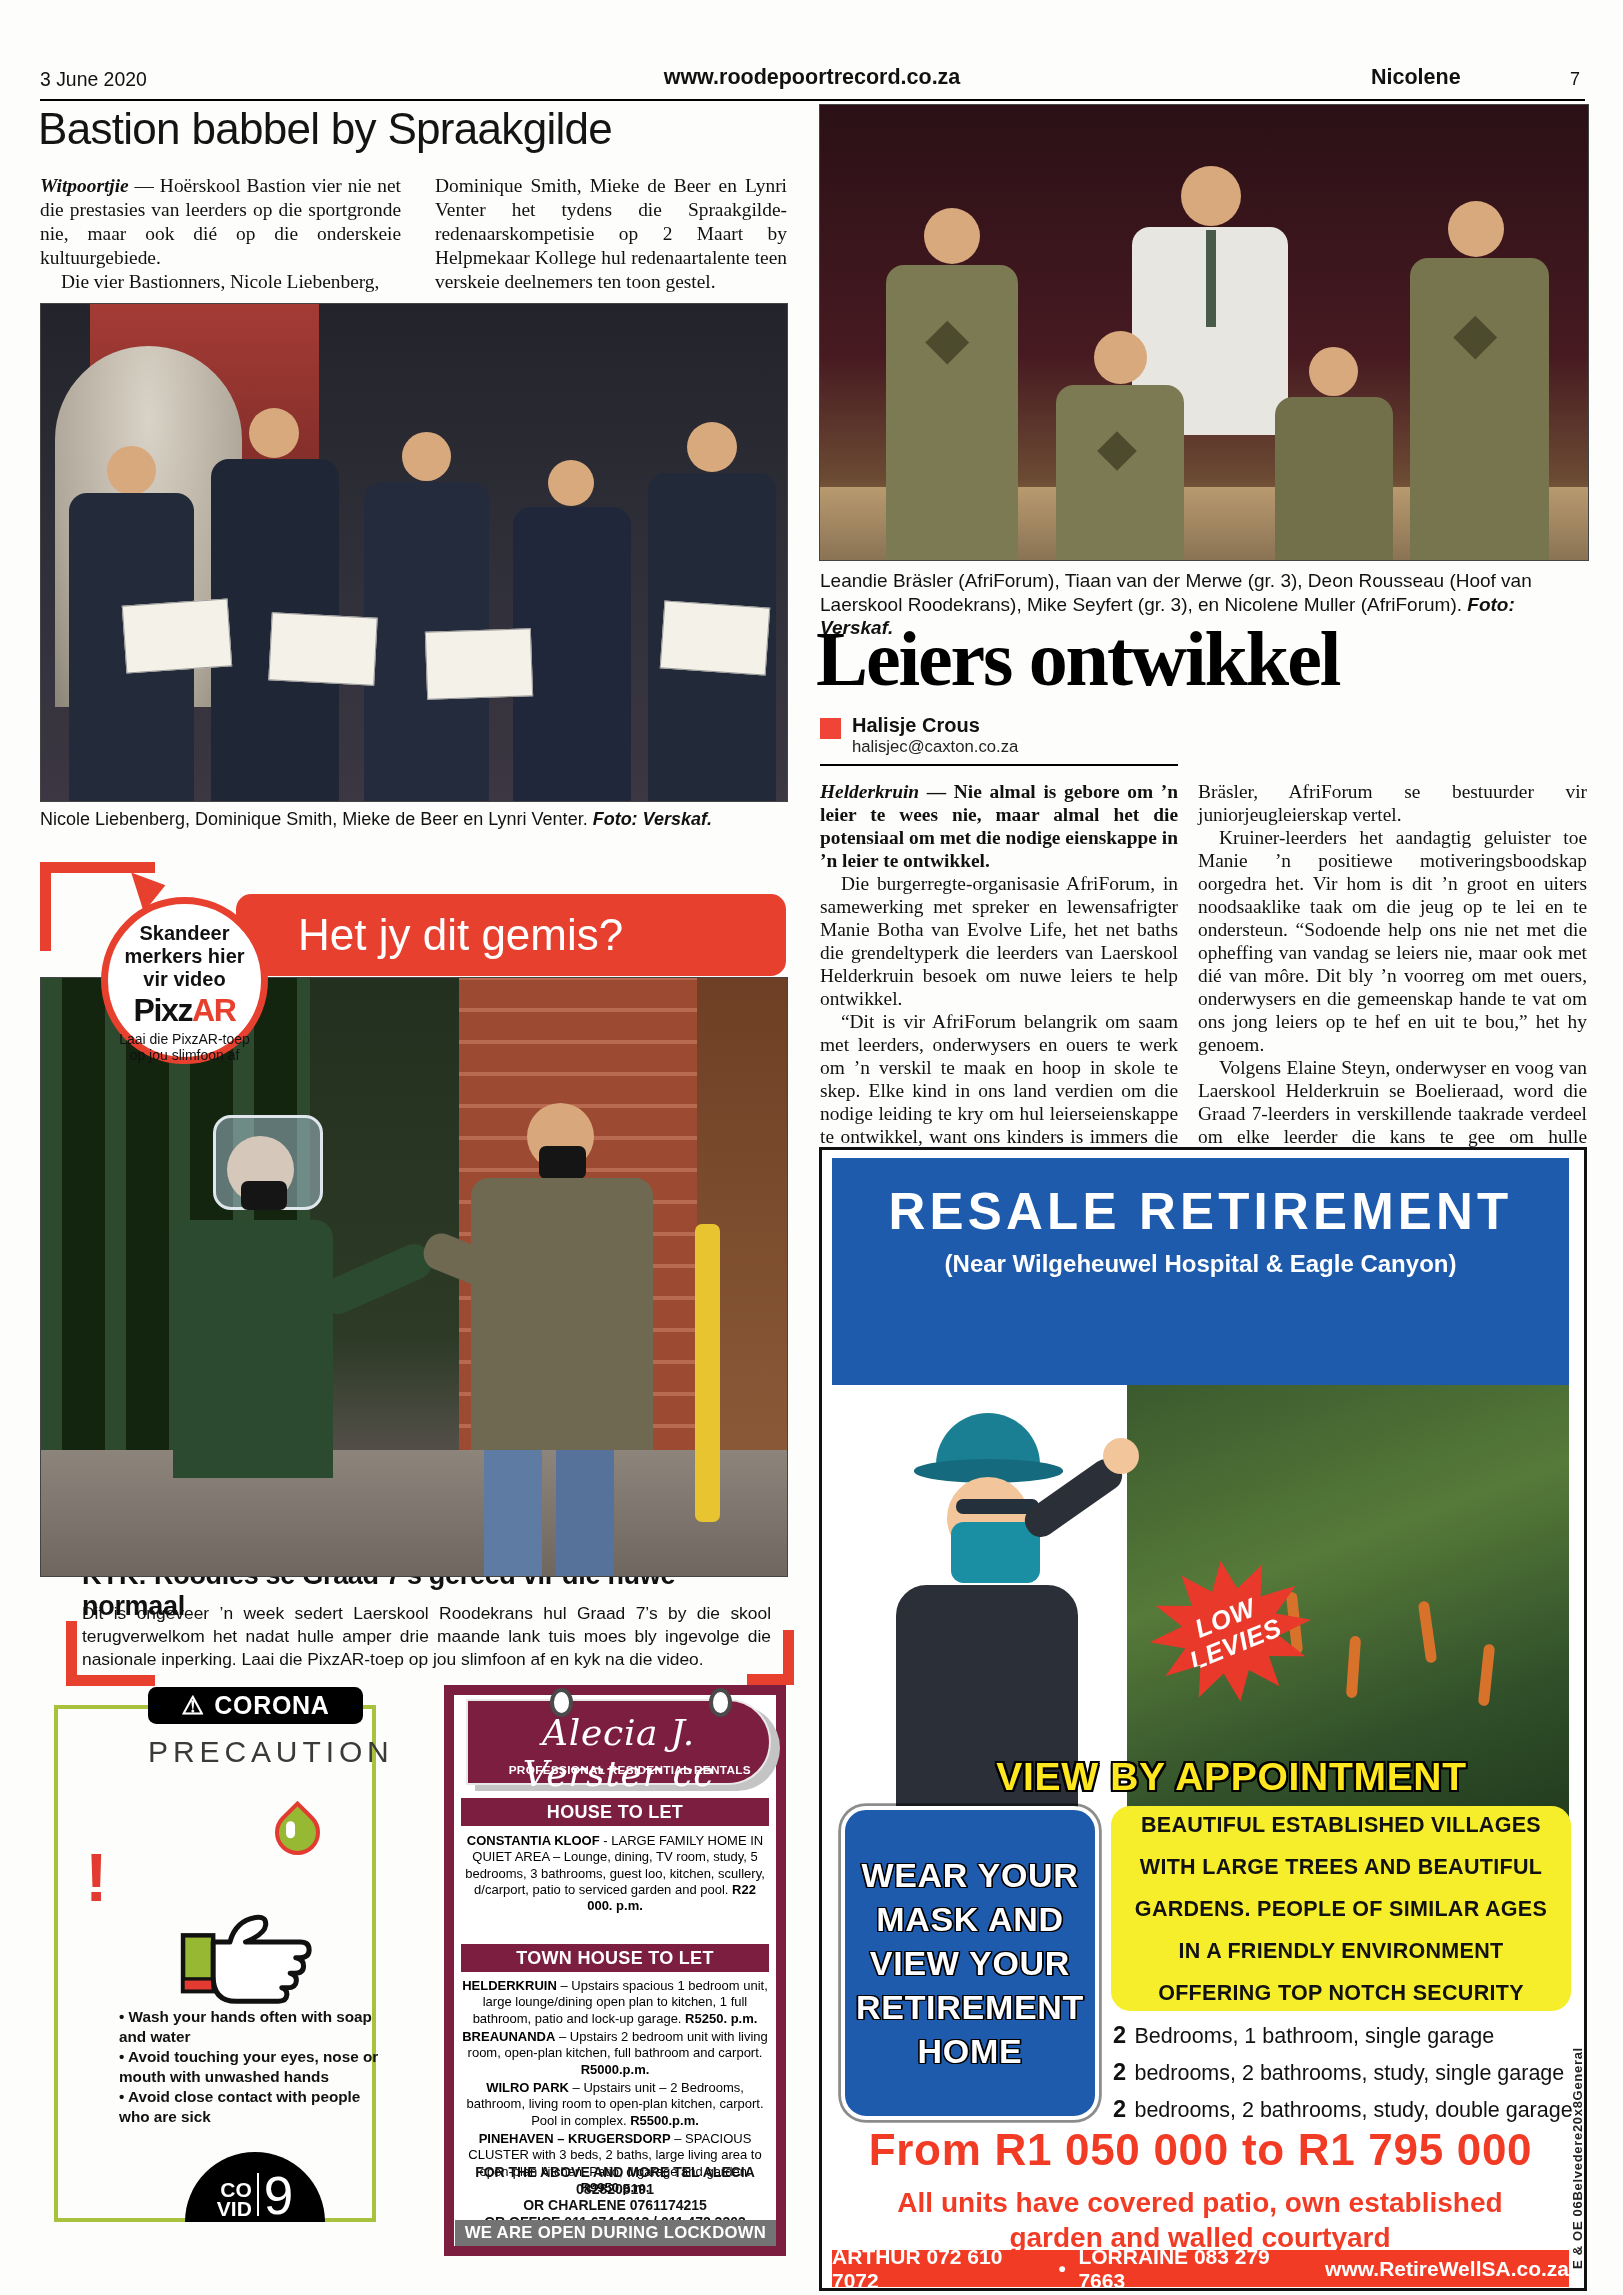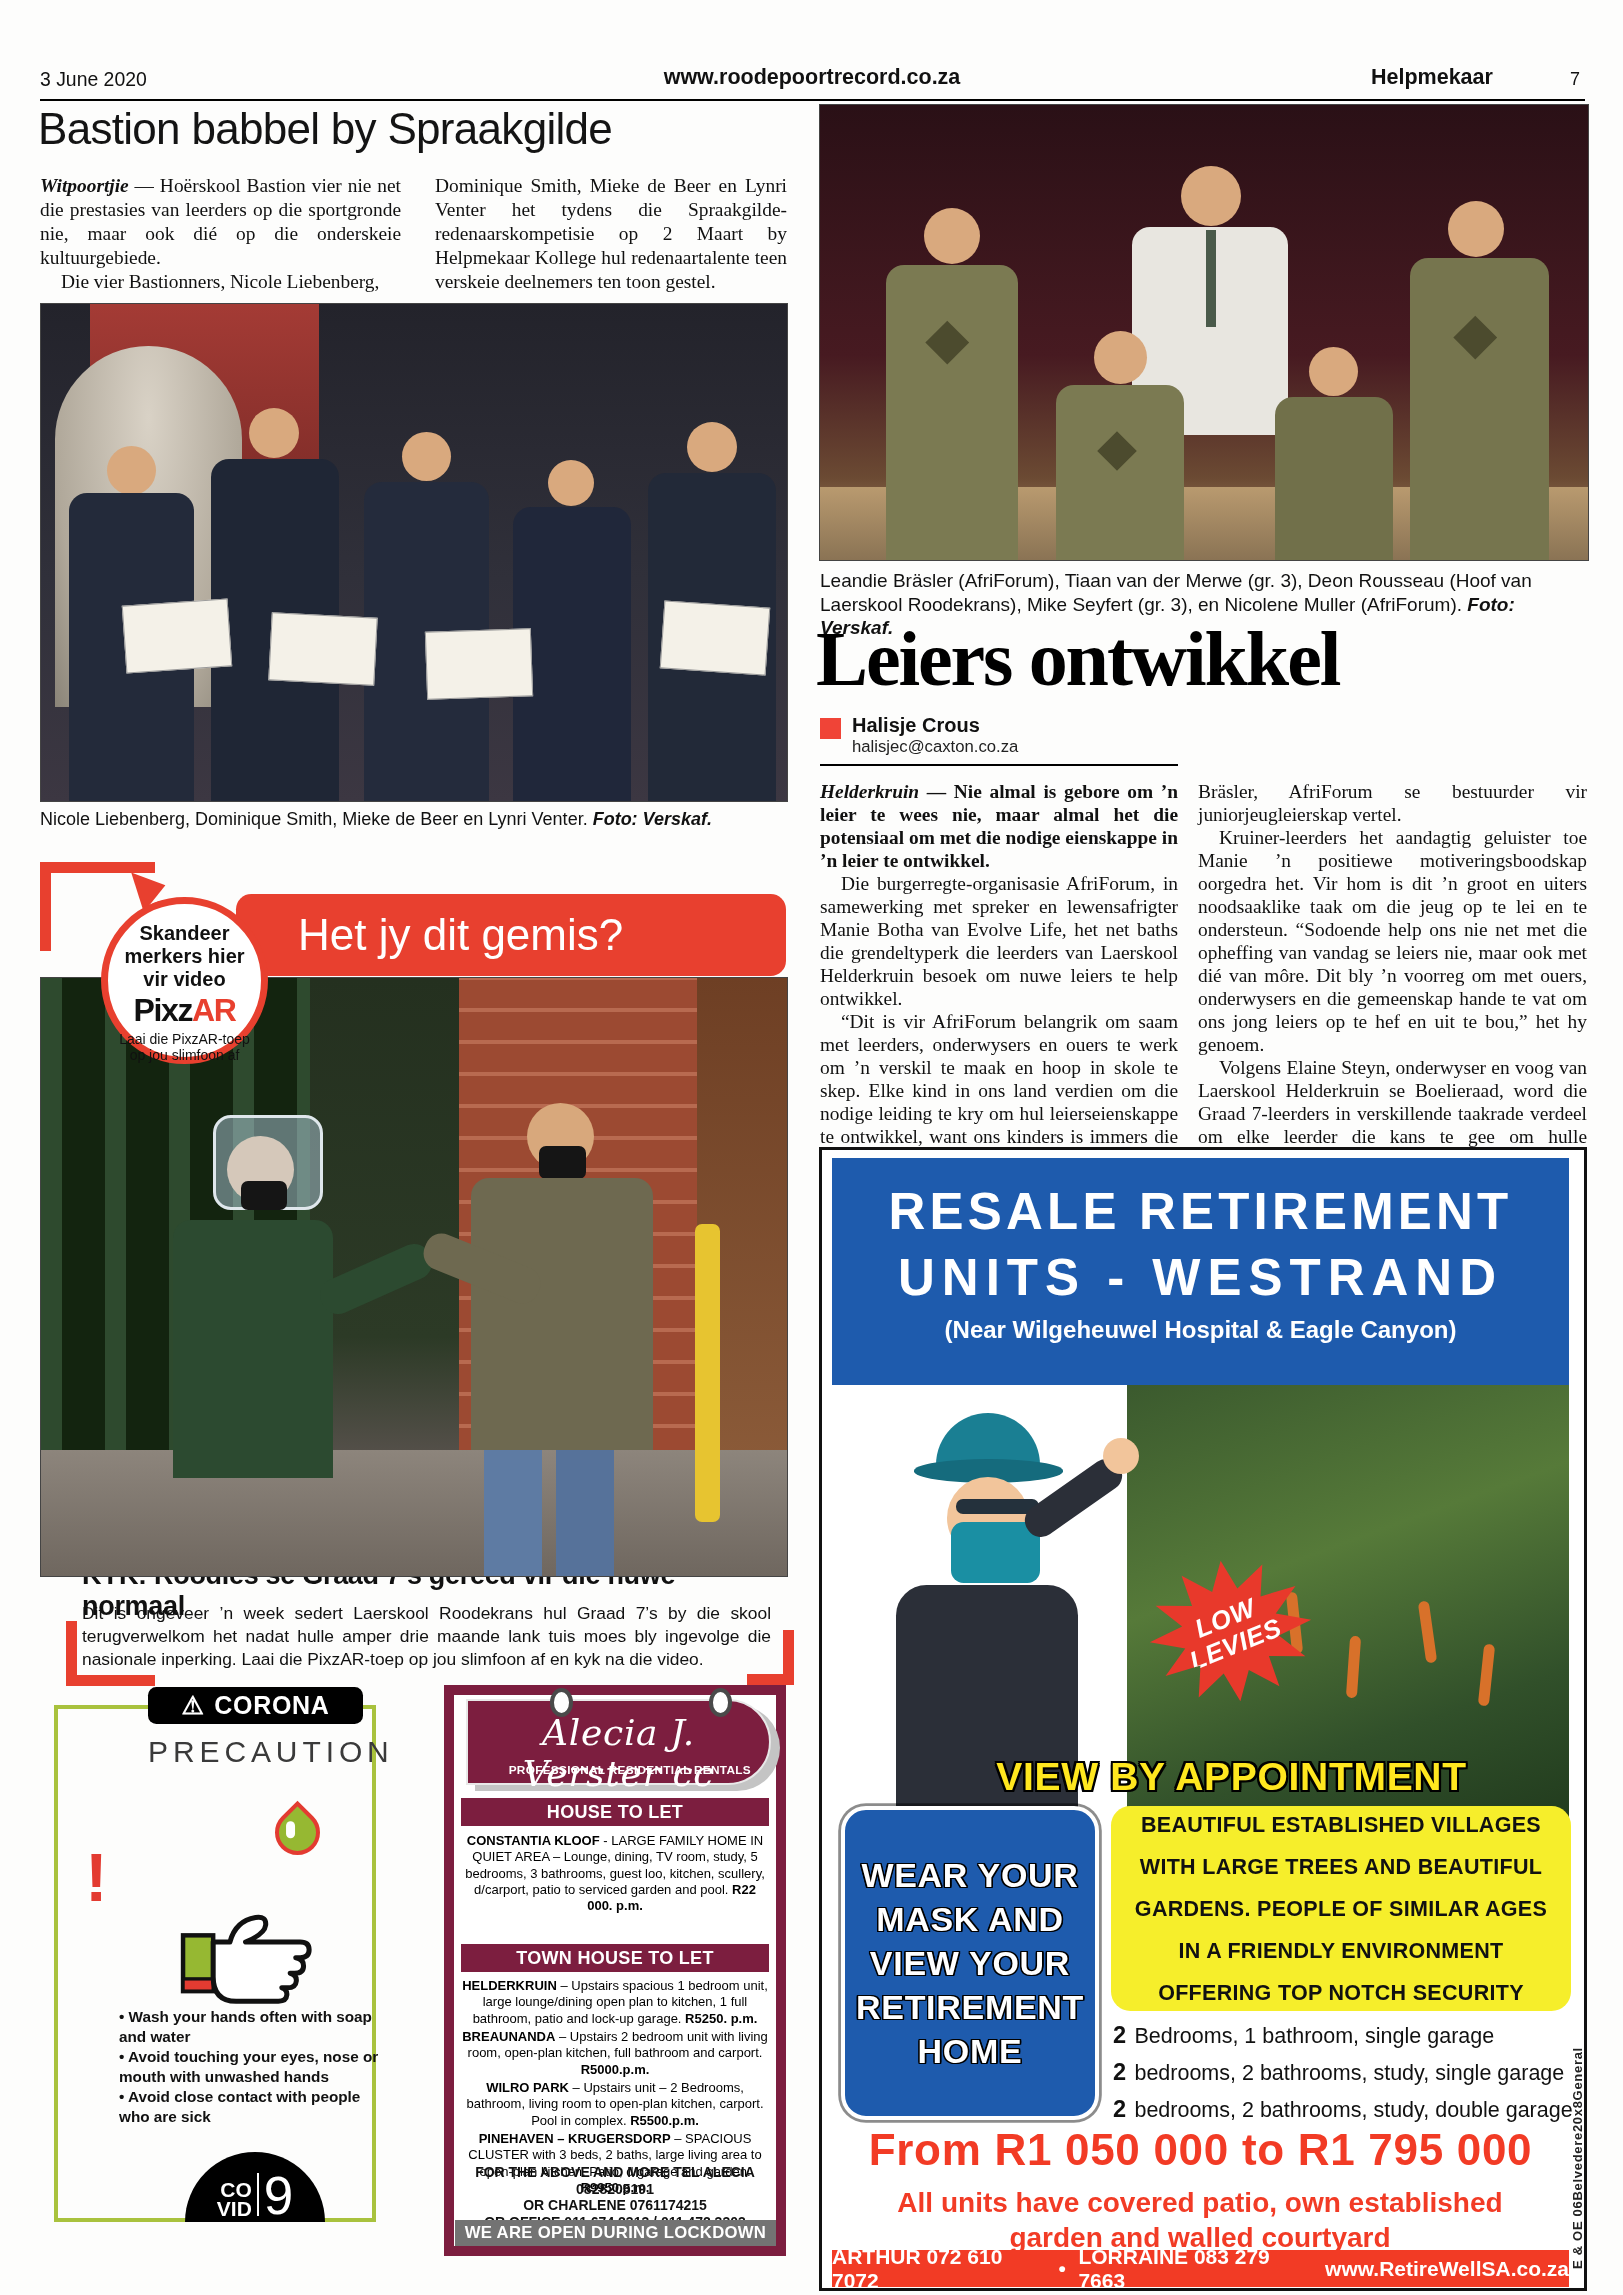--- a/index.html
+++ b/index.html
@@ -118,21 +118,21 @@
   #ret-sidenote{left:1570px;top:1971px;height:298px;width:18px;writing-mode:vertical-rl;transform:rotate(180deg);font-size:13px;font-weight:bold;color:#222;letter-spacing:0.7px;}
 
   
   .cm{position:absolute;}
 </style>
 </head>
 <body>
 
 <div class="abs" id="hdr-date">3 June 2020</div>
 <div class="abs" id="hdr-site">www.roodepoortrecord.co.za</div>
-<div class="abs" id="hdr-section">Helpmekaar</div>
+<div class="abs" id="hdr-section">Nicolene</div>
 <div class="abs" id="hdr-page">7</div>
 <div class="abs" id="hdr-rule"></div>
 
 <div class="abs" id="bastion-headline">Bastion babbel by Spraakgilde</div>
 <div class="abs bastion-col just" id="bastion-col1">
   <p style="margin:0"><span class="place-ital">Witpoortjie</span><span> — Hoërskool Bastion vier nie net die prestasies van leerders op die sportgronde nie, maar ook dié op die onderskeie kultuurgebiede.</span></p>
   <p style="margin:0;text-indent:21px">Die vier Bastionners, Nicole Liebenberg,</p>
 </div>
 <div class="abs bastion-col just" id="bastion-col2">Dominique Smith, Mieke de Beer en Lynri Venter het tydens die Spraakgilde-redenaarskompetisie op 2 Maart by Helpmekaar Kollege hul redenaartalente teen verskeie deelnemers ten toon gestel.</div>
 
@@ -282,21 +282,20 @@
 <div class="abs" id="verster-contacts">
   <div>FOR THE ABOVE AND MORE TEL ALECIA 0828205191</div>
   <div>OR CHARLENE 0761174215</div>
   <div>OR OFFICE 011 674 2313 / 011 472 3303</div>
 </div>
 <div class="abs" id="verster-footer">WE ARE OPEN DURING LOCKDOWN</div>
 
 <div class="abs" id="ret-border"></div>
 <div class="abs" id="ret-blue">
   <div id="ret-title1">RESALE RETIREMENT</div>
-  <div id="ret-title2">UNITS - WESTRAND</div>
   <div id="ret-sub">(Near Wilgeheuwel Hospital &amp; Eagle Canyon)</div>
 </div>
 <div class="abs" id="ret-photo">
   <div id="ret-green"></div>
   <div class="aloe" style="left:55%;top:55%;transform:rotate(8deg);"></div>
   <div class="aloe" style="left:62%;top:48%;transform:rotate(-6deg);"></div>
   <div class="aloe" style="left:70%;top:58%;transform:rotate(4deg);"></div>
   <div class="aloe" style="left:80%;top:50%;transform:rotate(-8deg);"></div>
   <div class="aloe" style="left:88%;top:60%;transform:rotate(6deg);"></div>
   <div class="cm" style="left:104px;top:28px;width:104px;height:56px;background:#1a7f93;border-radius:56px 56px 0 0;"></div>

